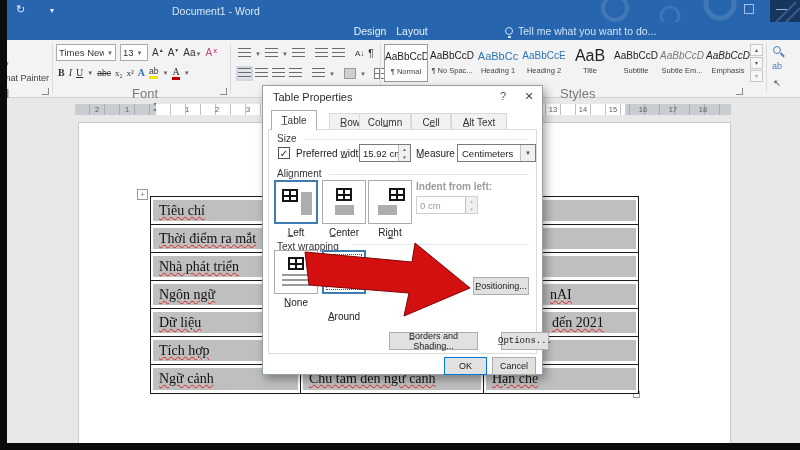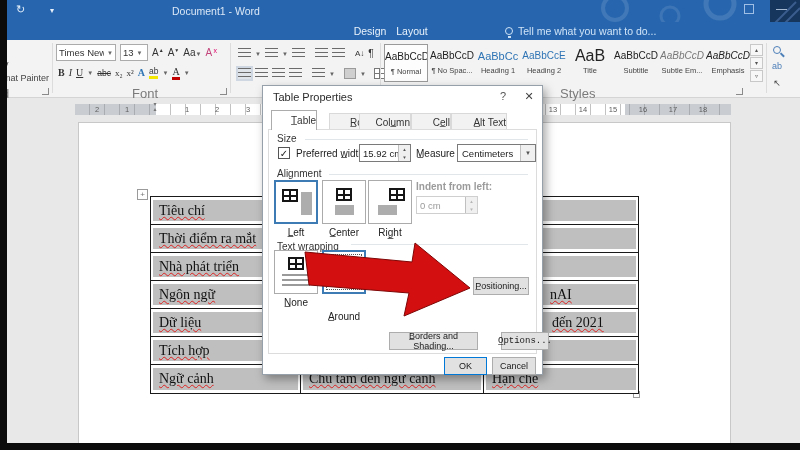--- a/index.html
+++ b/index.html
@@ -93,21 +93,21 @@
   .move-handle { position:absolute; left:137px; top:189px; width:11px; height:11px; border:1px solid #9a9a9a; background:#fff;
                  font-size:8px; line-height:9px; text-align:center; color:#777; z-index:3; }
   .resize-handle { position:absolute; left:633px; top:391px; width:7px; height:7px; border:1px solid #9a9a9a; background:#fff; z-index:3; }
 
   
   #dialog { position:absolute; left:262px; top:85px; width:281px; height:290px; background:#fff;
             border:1px solid #96a0aa; box-shadow:3px 4px 9px rgba(0,0,0,.35); z-index:20; font-size:10.5px; color:#222; }
   .dlg-title { position:absolute; left:10px; top:5px; font-size:11px; color:#2b2b2b; }
   .dlg-help  { position:absolute; left:232px; top:4px; width:16px; text-align:center; color:#555; font-size:11px; }
   .dlg-close { position:absolute; left:258px; top:4px; width:16px; text-align:center; color:#444; font-size:11px; }
-  .dtab { position:absolute; top:27px; height:17px; line-height:17px; text-align:right; font-size:10px;
+  .dtab { position:absolute; top:27px; height:17px; line-height:17px; text-align:center; font-size:10px;
           border:1px solid #d9d9d9; border-bottom:none; background:#f2f2f2; color:#333; }
   .dtab.active { top:24px; height:20px; line-height:20px; background:#fff; border:1px solid #acacac; border-bottom:none; z-index:2; }
   .page-box { position:absolute; left:5px; top:43px; width:269px; height:225px; border:1px solid #dcdcdc; }
   .sect-line { position:absolute; height:0; border-top:1px solid #e0e6ea; }
   .sect-label { position:absolute; font-size:10px; color:#333; background:#fff; padding-right:4px; }
   .chk { position:absolute; width:12px; height:12px; border:1px solid #555; background:#fff; font-size:10px; line-height:11px; text-align:center; color:#1a1a1a; }
   .spin { position:absolute; height:18px; border:1px solid #7a7a7a; background:#fff; font-size:9.5px; }
   .spin .val { position:absolute; left:3px; top:3px; }
   .spin .arrows { position:absolute; right:0; top:0; bottom:0; width:12px; border-left:1px solid #c0c0c0; background:#f0f0f0;
                   display:flex; flex-direction:column; justify-content:space-around; align-items:center; font-size:4.5px; color:#555; }

